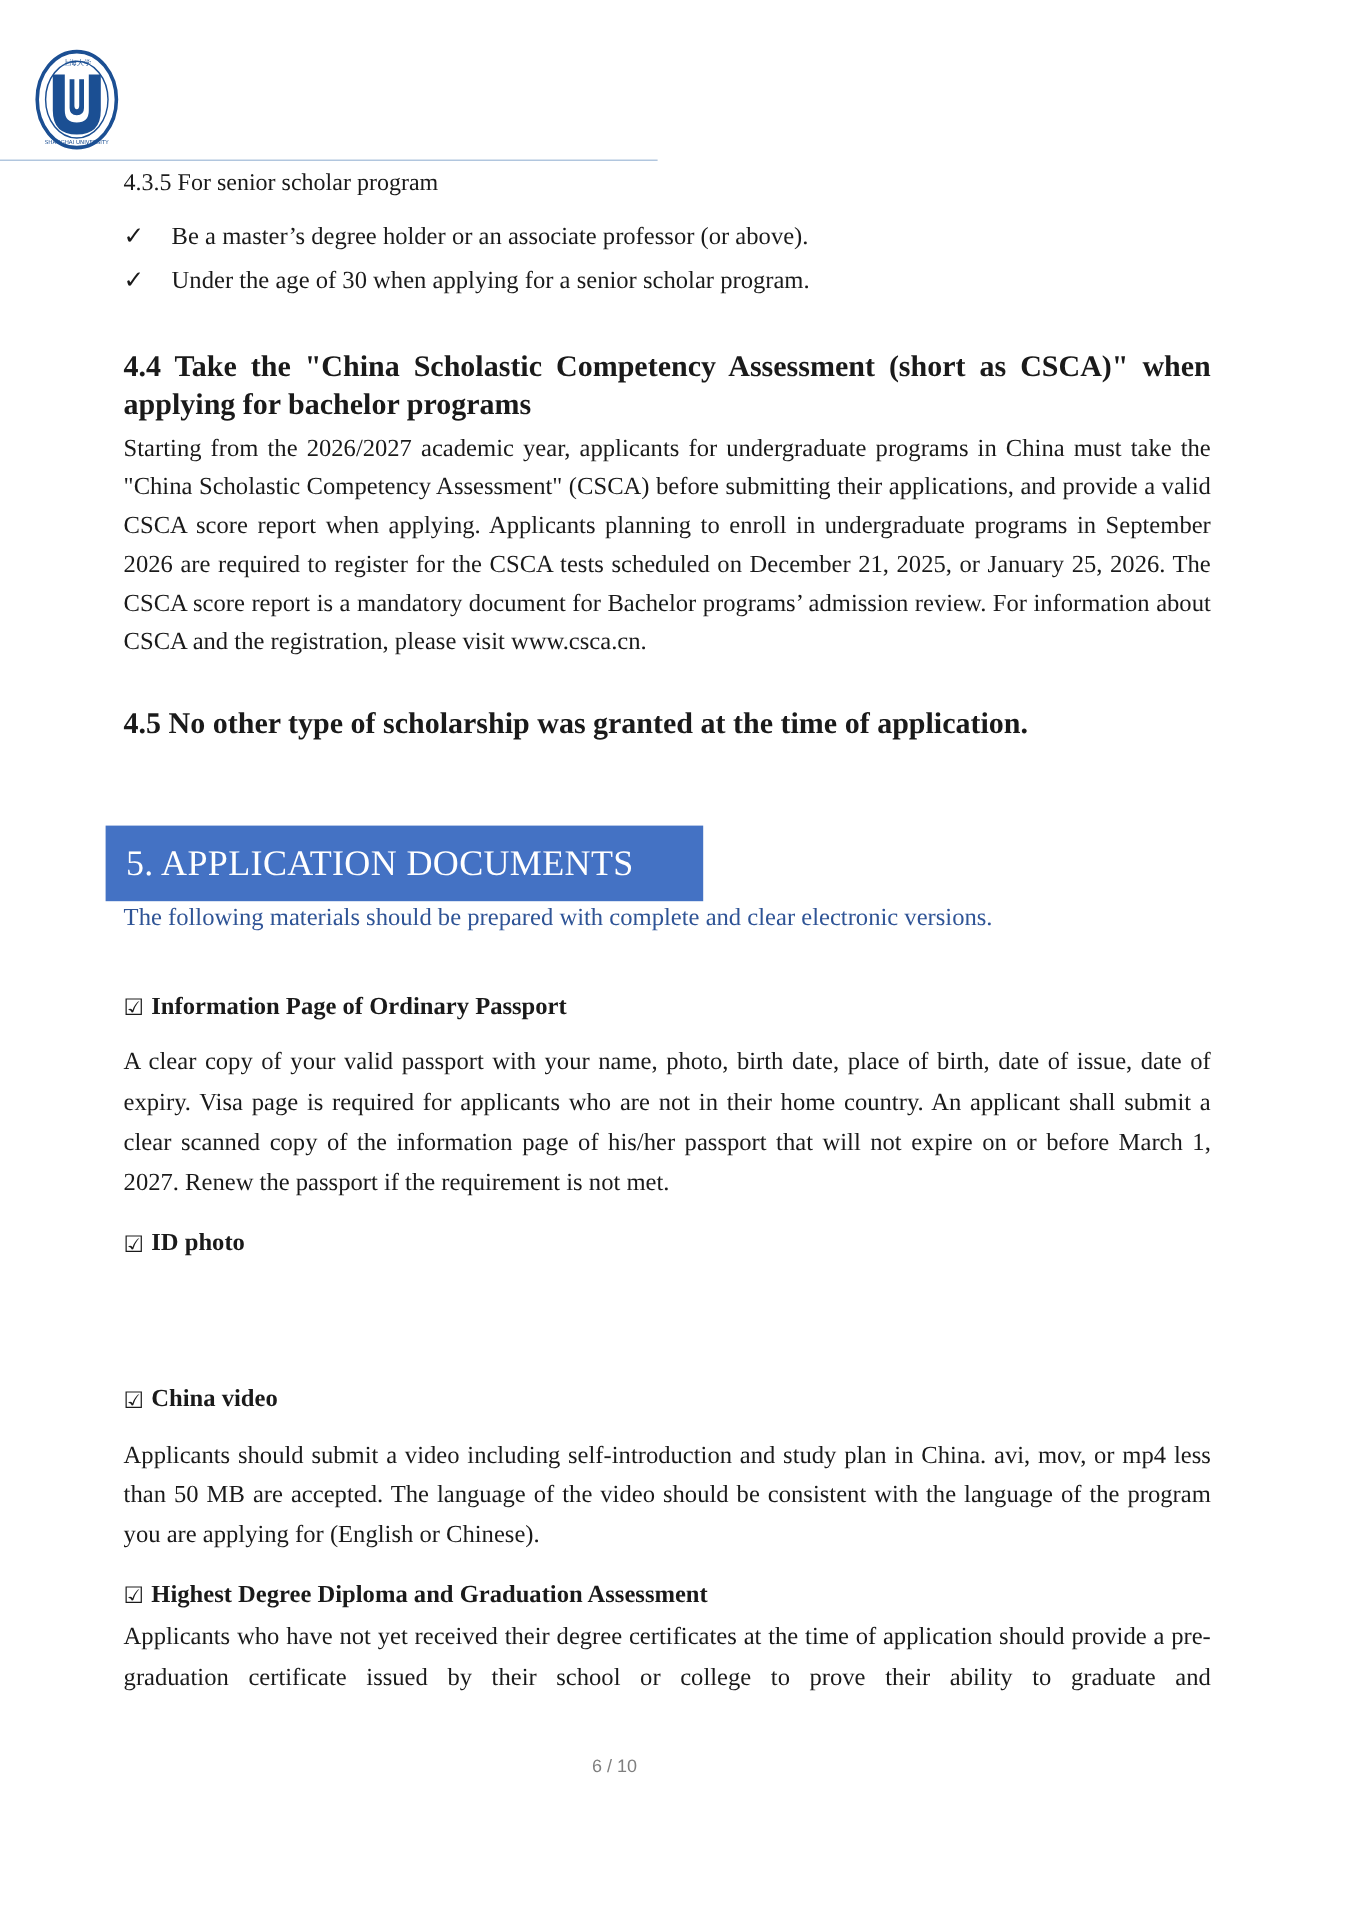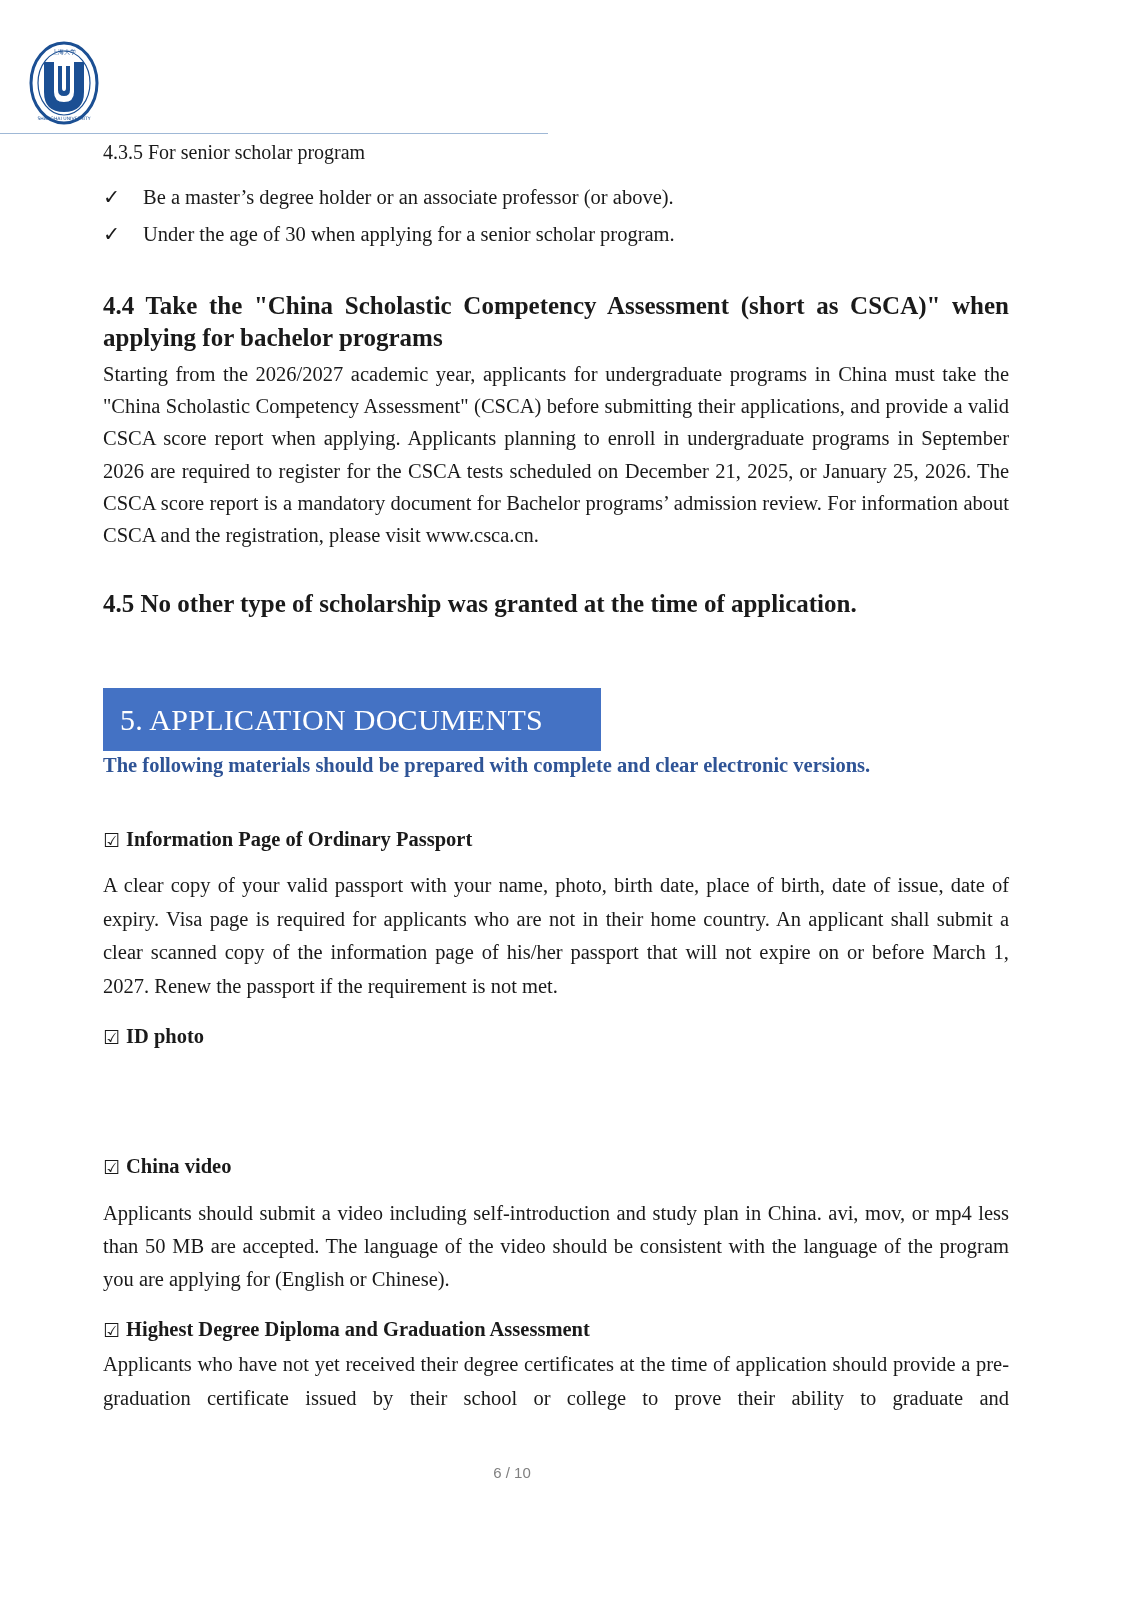--- a/index.html
+++ b/index.html
@@ -8,24 +8,24 @@
     .logo { position: absolute; left: 28px; top: 40px; width: 72px; height: 86px; }
     .header-rule { position: absolute; left: 0; top: 133px; width: 548px; height: 0;
                    border-top: 1.5px solid #9fb8d6; }
     .content { position: absolute; left: 103px; width: 930px; }
     .h-sub { font-weight: normal; font-size: 20px; margin: 0; }
     .check-list { list-style: none; margin: 0; padding: 0; }
     .check-list li { font-size: 20.5px; line-height: 37px; display: flex; }
     .check-list .tick { width: 40px; flex: 0 0 40px; }
     .h-major { font-weight: bold; font-size: 25px; line-height: 32px; margin: 0; text-align: justify; }
     .para { font-size: 20.5px; line-height: 32.2px; margin: 0; text-align: justify; text-align-last: left; }
-    .section-banner { position: absolute; left: 103px; top: 688px; width: 498px; height: 63px;
+    .section-banner { position: absolute; left: 88px; top: 688px; width: 498px; height: 63px;
                       background: #4472c4; color: #ffffff; font-size: 30px; line-height: 63px;
                       padding-left: 17px; box-sizing: border-box; letter-spacing: 0.3px; }
-    .intro { font-weight: bold; color: #2f5496; font-size: 20.5px; margin: 0; }
+    .intro { font-weight: normal; color: #2f5496; font-size: 20.5px; margin: 0; }
     .doc-title { font-weight: bold; font-size: 20.5px; margin: 0; display: flex; align-items: center; }
     .doc-title .box { font-family: "DejaVu Sans", sans-serif; font-size: 19px; margin-right: 6px; font-weight: normal; }
     .page-num { position: absolute; top: 1464px; left: 0; width: 1024px; text-align: center;
                 font-family: "Liberation Sans", "DejaVu Sans", sans-serif; font-size: 15px; color: #7f7f7f; }
   </style>
 </head>
 <body>
 
 <div class="logo">
   <svg width="72" height="86" viewBox="0 0 72 86">

